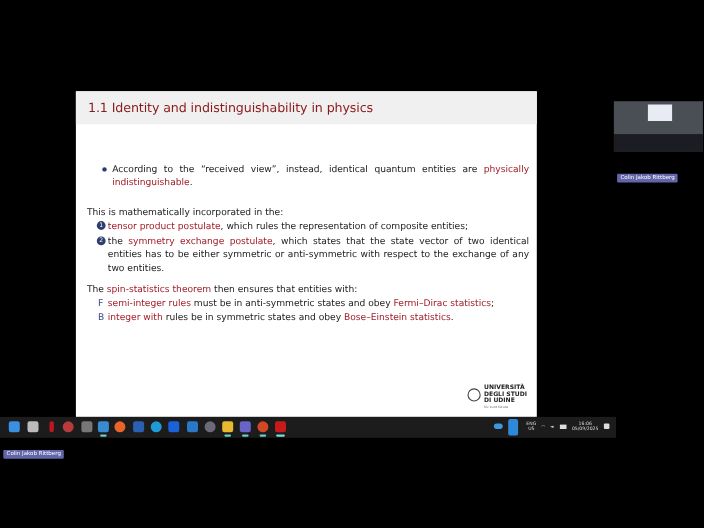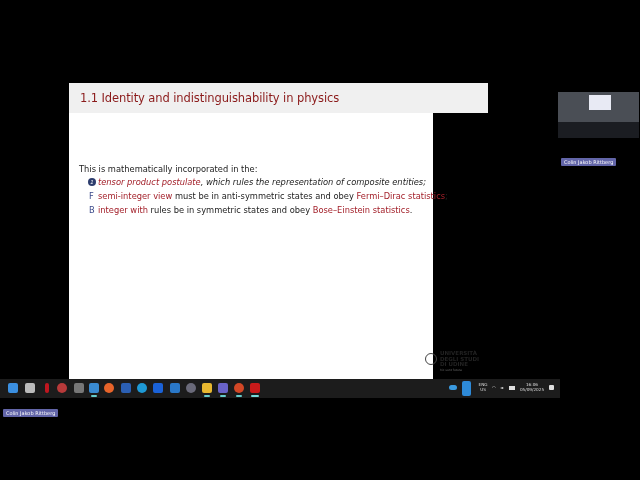--- a/index.html
+++ b/index.html
@@ -1,26 +1,26 @@
 <!DOCTYPE html>
 <html><head>
 <meta charset="utf-8">
 <style>
   html, body { margin:0; padding:0; }
   body { width:640px; height:480px; background:#000; position:relative; overflow:hidden; font-family:"DejaVu Sans", sans-serif; }
-  .slide { position:absolute; left:69px; top:83px; width:364px; height:296px; background:#fff; }
+  .slide { position:absolute; left:69px; top:83px; width:419px; height:296px; background:#fff; }
   .slide-header { position:absolute; left:0; top:0; width:419px; height:30px; background:#f0f0f0; }
   .slide-title { position:absolute; left:11px; top:8px; font-size:11.5px; color:#8b1a1a; white-space:nowrap; letter-spacing:-0.1px; }
   .body { position:absolute; left:10px; top:63px; width:402px; font-size:8.3px; line-height:11.6px; color:#222; }
   .bullets { margin:0; padding:0; list-style:none; }
   .bullets li { position:relative; padding-left:23px; margin-bottom:3px; text-align:justify; }
   .dot { position:absolute; left:14px; top:4px; width:4px; height:4px; border-radius:50%; background:#2a3a6a; }
   .red { color:#a3202a; }
   .para { margin-top:16px; }
-  .enum li { position:relative; padding-left:19px; margin-bottom:3px; text-align:justify; list-style:none;font-style:italic; }
+  .enum li { position:relative; padding-left:19px; margin-bottom:3px; text-align:justify; list-style:none; }
   .enum { margin:1px 0 0 0; padding:0; }
   .num { position:absolute; left:9px; top:1px; width:8px; height:8px; border-radius:50%; background:#2d3d6e; color:#fff; font-size:5.5px; line-height:8px; text-align:center; }
   .desc { margin:1px 0 0 0; padding:0; }
   .desc li { position:relative; list-style:none; padding-left:19px; }
   .desc .lbl { position:absolute; left:10px; top:0; color:#3a4a8a; }
   .logo { position:absolute; left:356px; top:267px; width:62px; height:26px; }
   .logo-seal { position:absolute; left:0; top:3px; width:12px; height:12px; border-radius:50%; border:1.5px solid #444; box-sizing:border-box; }
   .logo-text { position:absolute; left:15px; top:1px; font-size:5.5px; line-height:5.6px; font-weight:bold; color:#222; }
   .logo-sub { position:absolute; left:15px; top:18px; font-size:3px; color:#666; }
   .taskbar { position:absolute; left:0; top:379px; width:560px; height:19px; background:#1c1c1c; }
@@ -37,36 +37,47 @@
 </head>
 <body>
 
 <div class="slide">
   <div class="slide-header">
     <div class="slide-title">1.1 Identity and indistinguishability in physics</div>
   </div>
 
   <div class="body" style="top:65px;">
     <ul class="bullets">
+      <li>
+        <span class="dot"></span>
+        <span>According to the “received view”, instead, identical quantum entities are </span><span class="red">physically indistinguishable</span><span>.</span>
+      </li>
     </ul>
 
     <div class="para">This is mathematically incorporated in the:</div>
 
     <ul class="enum">
       <li>
         <span class="num">1</span>
         <span class="red">tensor product postulate</span><span>, which rules the representation of composite entities;</span>
       </li>
+      <li>
+        <span class="num">2</span>
+        <span>the </span><span class="red">symmetry exchange postulate</span><span>, which states that the state vector of two identical entities has to be either symmetric or anti-symmetric with respect to the exchange of any two entities.</span>
+      </li>
     </ul>
 
+    <div class="para" style="margin-top:8px;">
+      <span>The </span><span class="red">spin-statistics theorem</span><span> then ensures that entities with:</span>
+    </div>
 
     <ul class="desc">
       <li>
         <span class="lbl">F</span>
-        <span class="red">semi-integer view</span><span> must be in anti-symmetric states and obey </span><span class="red">Fermi–Dirac statistics</span><span>;</span>
+        <span class="red">semi-integer rules</span><span> must be in anti-symmetric states and obey </span><span class="red">Fermi–Dirac statistics</span><span>;</span>
       </li>
       <li style="margin-top:2px;">
         <span class="lbl">B</span>
         <span class="red">integer with</span><span> rules be in symmetric states and obey </span><span class="red">Bose–Einstein statistics</span><span>.</span>
       </li>
     </ul>
   </div>
 
   <div class="logo">
     <div class="logo-seal"></div>

